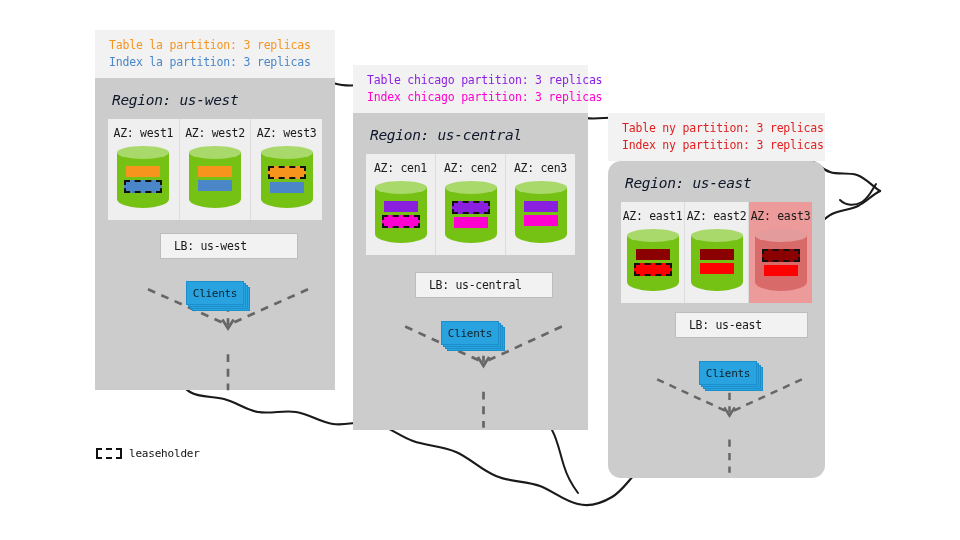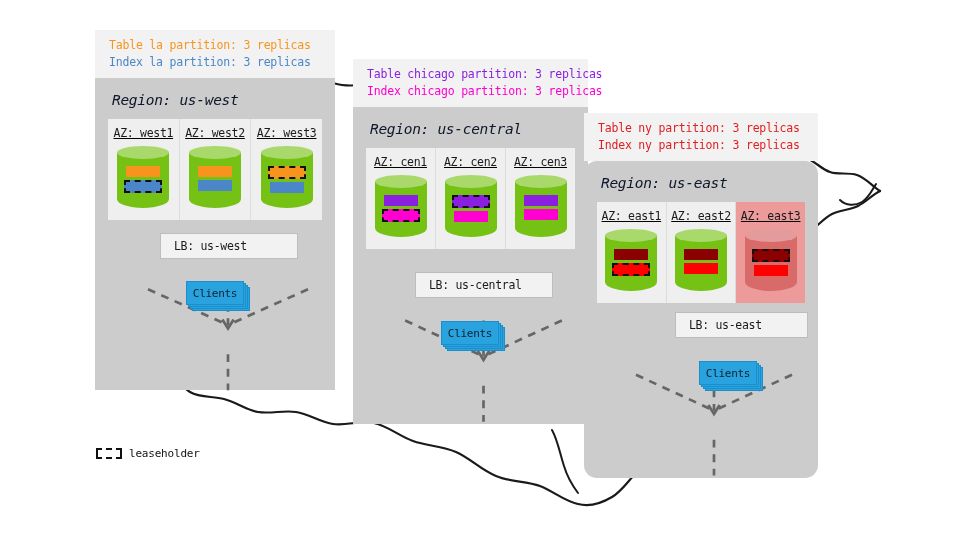--- a/index.html
+++ b/index.html
@@ -36,21 +36,20 @@
     font-style:italic;
   }
   .az-row{display:flex;background:#efefef;}
   .az-cell{
     flex:1 1 0;
     background:#efefef;
     border-right:1px solid #dcdcdc;
     padding:7px 0 4px 0;
     display:flex;flex-direction:column;align-items:center;
     position:relative;
-    text-decoration:underline;
   }
   .az-cell:last-child{border-right:none;}
   .az-cell.failed{background:#ec9a9a;}
   .az-label{
     font-size:11.5px;color:#1a1a1a;
     margin-bottom:6px;letter-spacing:-0.3px;white-space:nowrap;
   }
 
   
   .cyl-wrap{position:relative;width:52px;height:68px;margin-bottom:2px;}
@@ -202,21 +201,21 @@
           </div>
           <svg class="connect-layer" viewBox="0 0 214 120" width="214" height="120" style="position: absolute; left: 13px; top: 118px;">
             <path d="M35.666666666666664,4 L107,36" stroke="#666666" stroke-width="2.4" stroke-dasharray="7 6" fill="none"></path>
             <path d="M107,4 L107,36" stroke="#666666" stroke-width="2.4" stroke-dasharray="7 6" fill="none"></path>
             <path d="M178.33333333333331,4 L107,36" stroke="#666666" stroke-width="2.4" stroke-dasharray="7 6" fill="none"></path>
             <path d="M102,31 L107,39 L112,31" stroke="#666666" stroke-width="2.4" fill="none"></path>
             <path d="M107,62 L107,94" stroke="#666666" stroke-width="2.4" stroke-dasharray="7 6" fill="none"></path>
           </svg>
         </div>
       </div>
-      <div class="region-panel" style="left: 353px; top: 59px; width: 235px;">
+      <div class="region-panel" style="left: 353px; top: 65px; width: 235px;">
         <div class="region-legend">
           <div class="legend-line" style="color: rgb(139, 31, 224);">Table chicago partition: 3 replicas</div>
           <div class="legend-line" style="color: rgb(255, 0, 208);">Index chicago partition: 3 replicas</div>
         </div>
         <div class="region-body" style="min-height: 295px; position: relative;">
           <div class="region-title">Region: us-central</div>
           <div class="az-row">
             <div class="az-cell">
               <div class="az-label">AZ: cen1</div>
               <div class="cyl-wrap">
@@ -253,21 +252,21 @@
           </div>
           <svg class="connect-layer" viewBox="0 0 209 120" width="209" height="120" style="position: absolute; left: 13px; top: 118px;">
             <path d="M34.833333333333336,4 L104.5,36" stroke="#666666" stroke-width="2.4" stroke-dasharray="7 6" fill="none"></path>
             <path d="M104.5,4 L104.5,36" stroke="#666666" stroke-width="2.4" stroke-dasharray="7 6" fill="none"></path>
             <path d="M174.16666666666669,4 L104.5,36" stroke="#666666" stroke-width="2.4" stroke-dasharray="7 6" fill="none"></path>
             <path d="M99.5,31 L104.5,39 L109.5,31" stroke="#666666" stroke-width="2.4" fill="none"></path>
             <path d="M104.5,62 L104.5,94" stroke="#666666" stroke-width="2.4" stroke-dasharray="7 6" fill="none"></path>
           </svg>
         </div>
       </div>
-      <div class="region-panel" style="left: 584px; top: 113px; width: 234px;">
+      <div class="region-panel" style="left: 608px; top: 113px; width: 217px;">
         <div class="region-legend">
           <div class="legend-line" style="color: rgb(224, 32, 32);">Table ny partition: 3 replicas</div>
           <div class="legend-line" style="color: rgb(224, 32, 32);">Index ny partition: 3 replicas</div>
         </div>
         <div class="region-body" style="min-height: 295px; position: relative; border-radius: 13px;">
           <div class="region-title">Region: us-east</div>
           <div class="az-row">
             <div class="az-cell">
               <div class="az-label">AZ: east1</div>
               <div class="cyl-wrap">

